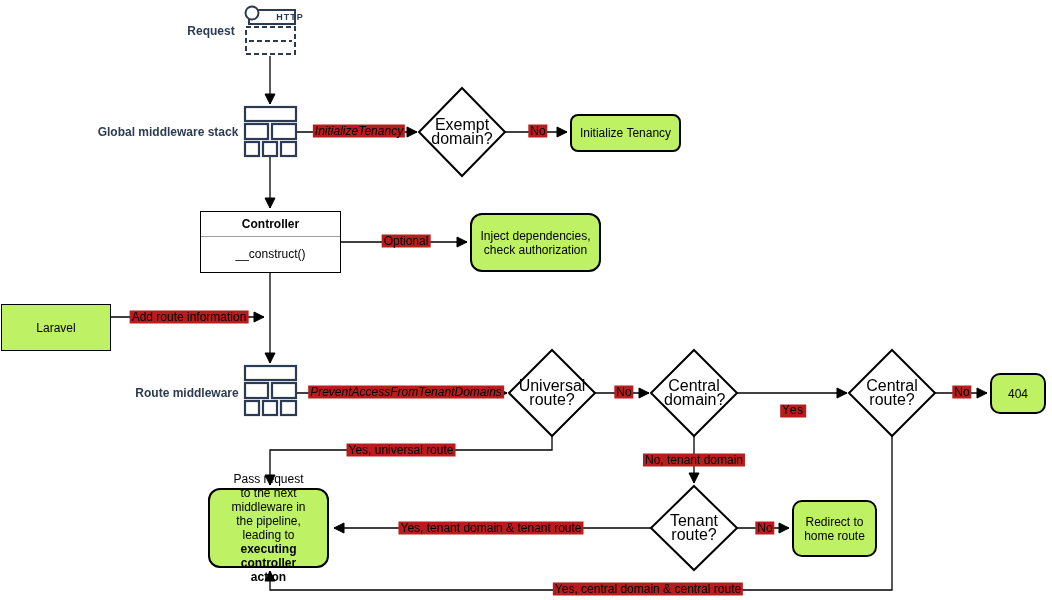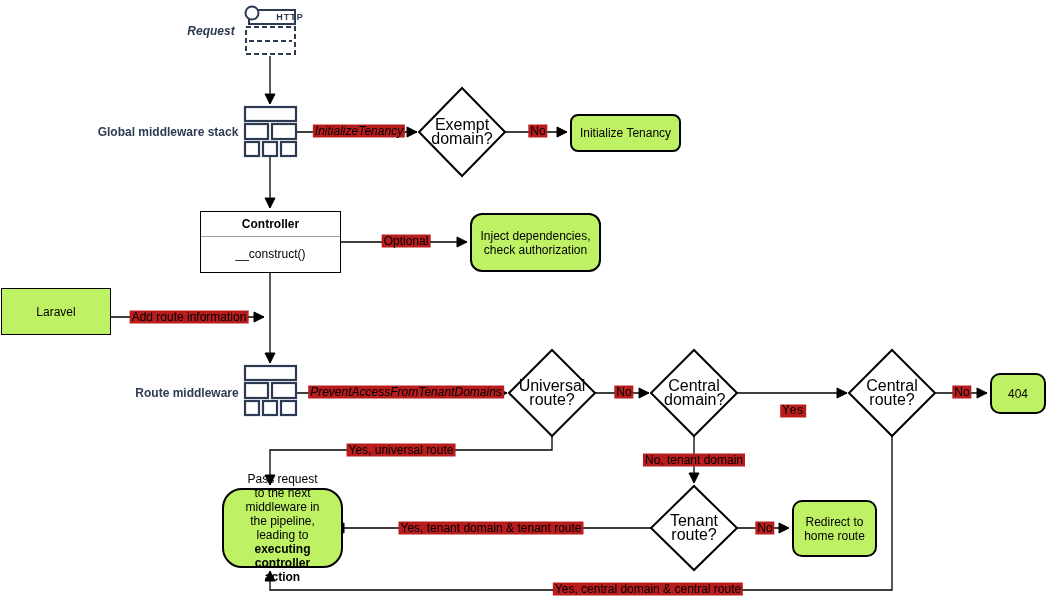--- a/index.html
+++ b/index.html
@@ -30,22 +30,22 @@
   }
   .node.square { border-radius:0; border-width:1.5px; }
   .dlbl {
     position:absolute; transform:translate(-50%,-50%);
     font-size:16px; line-height:14px; text-align:center; color:#000;
   }
   #n-init-tenancy { left:570px; top:114px; width:111px; height:38px; border-radius:8px; }
   #n-inject { left:470px; top:213px; width:131px; height:59px; border-width:2.5px; border-radius:12px; }
   #n-404 { left:990px; top:373px; width:56px; height:41px; }
   #n-redirect { left:792px; top:500px; width:85px; height:57px; padding:2px; }
-  #n-pass { left:222px; top:488px; width:121px; height:80px; border-radius:20px; padding:18px; }
-  #n-laravel { left:1px; top:288px; width:110px; height:47px; }
+  #n-pass { left:208px; top:488px; width:121px; height:80px; border-radius:12px; padding:18px; }
+  #n-laravel { left:1px; top:304px; width:110px; height:47px; }
   #n-controller {
     position:absolute; left:200px; top:211px; width:141px; height:62px;
     box-sizing:border-box; background:#fff; border:1.5px solid #000;
     font-size:12px; color:#000;
   }
   #n-controller .c-hdr {
     height:24px; line-height:24px; text-align:center; font-weight:bold;
     border-bottom:1px solid #9d9d9d;
   }
   #n-controller .c-body {
@@ -111,21 +111,21 @@
       <rect x="245" y="366" width="51" height="14"></rect>
       <rect x="245" y="383" width="23" height="15"></rect>
       <rect x="272" y="383" width="24" height="15"></rect>
       <rect x="245" y="401" width="14" height="14"></rect>
       <rect x="263" y="401" width="14" height="14"></rect>
       <rect x="281" y="401" width="15" height="14"></rect>
     </g>
   </svg>
 
   <div class="http-lbl" style="left:274px; top:17px;margin-left:16px;">HTTP</div>
-  <div class="hdr" style="left:211px; top:31px;font-style:italic;">Request</div>
+  <div class="hdr" style="left:211px; top:31px;">Request</div>
   <div class="hdr" style="left:168px; top:132px;">Global middleware stack</div>
   <div class="hdr" style="left:187px; top:393px;">Route middleware</div>
 
   <div class="dlbl" style="left:462px; top:132px; width:70px;">Exempt domain?</div>
   <div class="dlbl" style="left:552px; top:393px; width:70px;">Universal route?</div>
   <div class="dlbl" style="left:694px; top:393px; width:60px;">Central domain?</div>
   <div class="dlbl" style="left:892px; top:393px; width:55px;">Central route?</div>
   <div class="dlbl" style="left:694px; top:528px; width:55px;">Tenant route?</div>
 
   <div class="node" id="n-init-tenancy">Initialize Tenancy</div>

